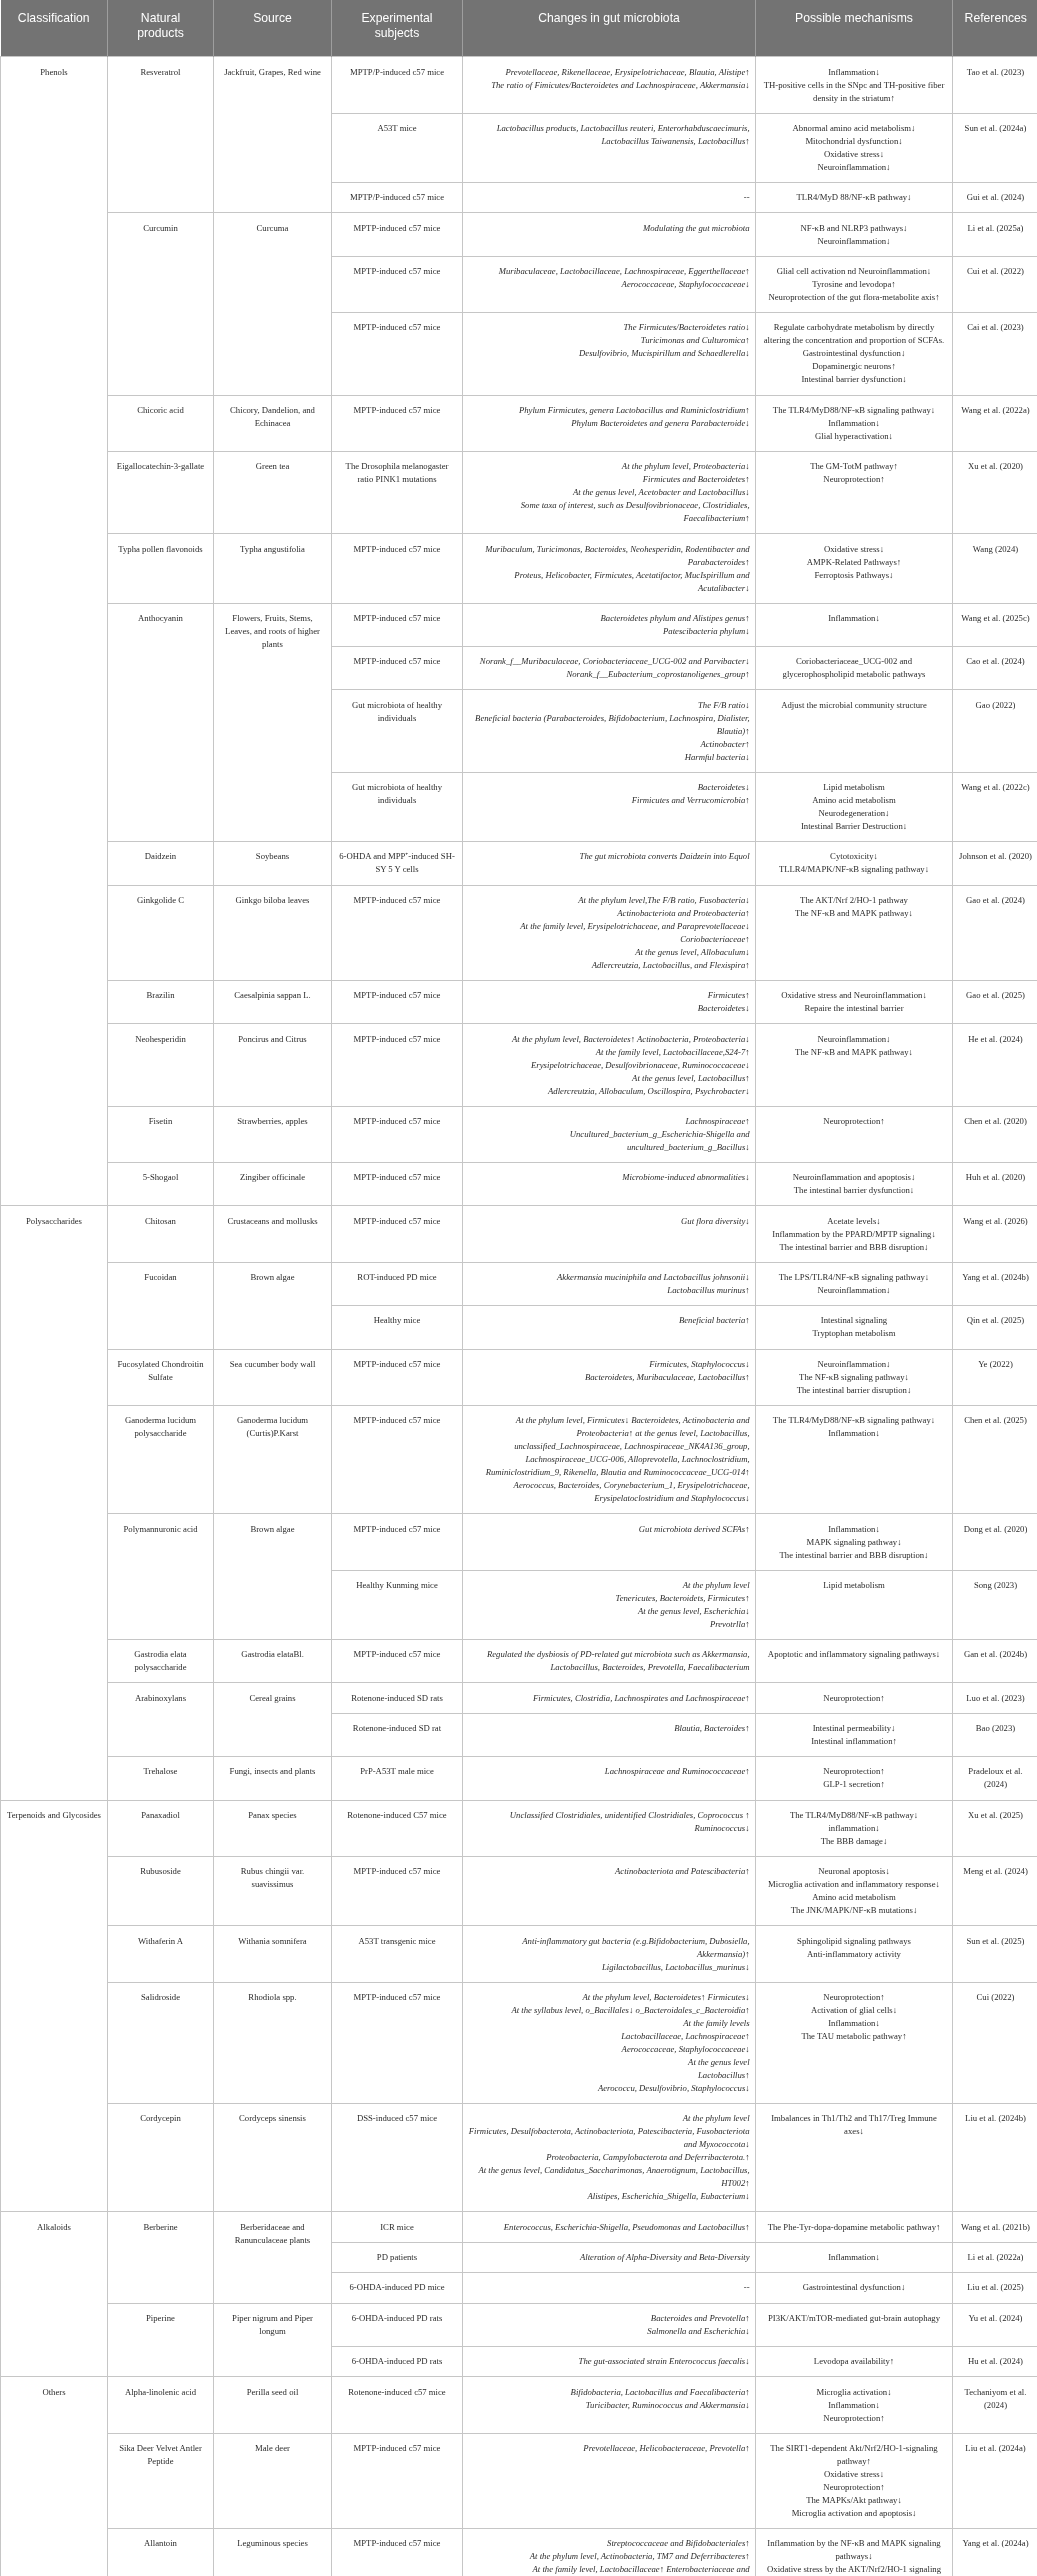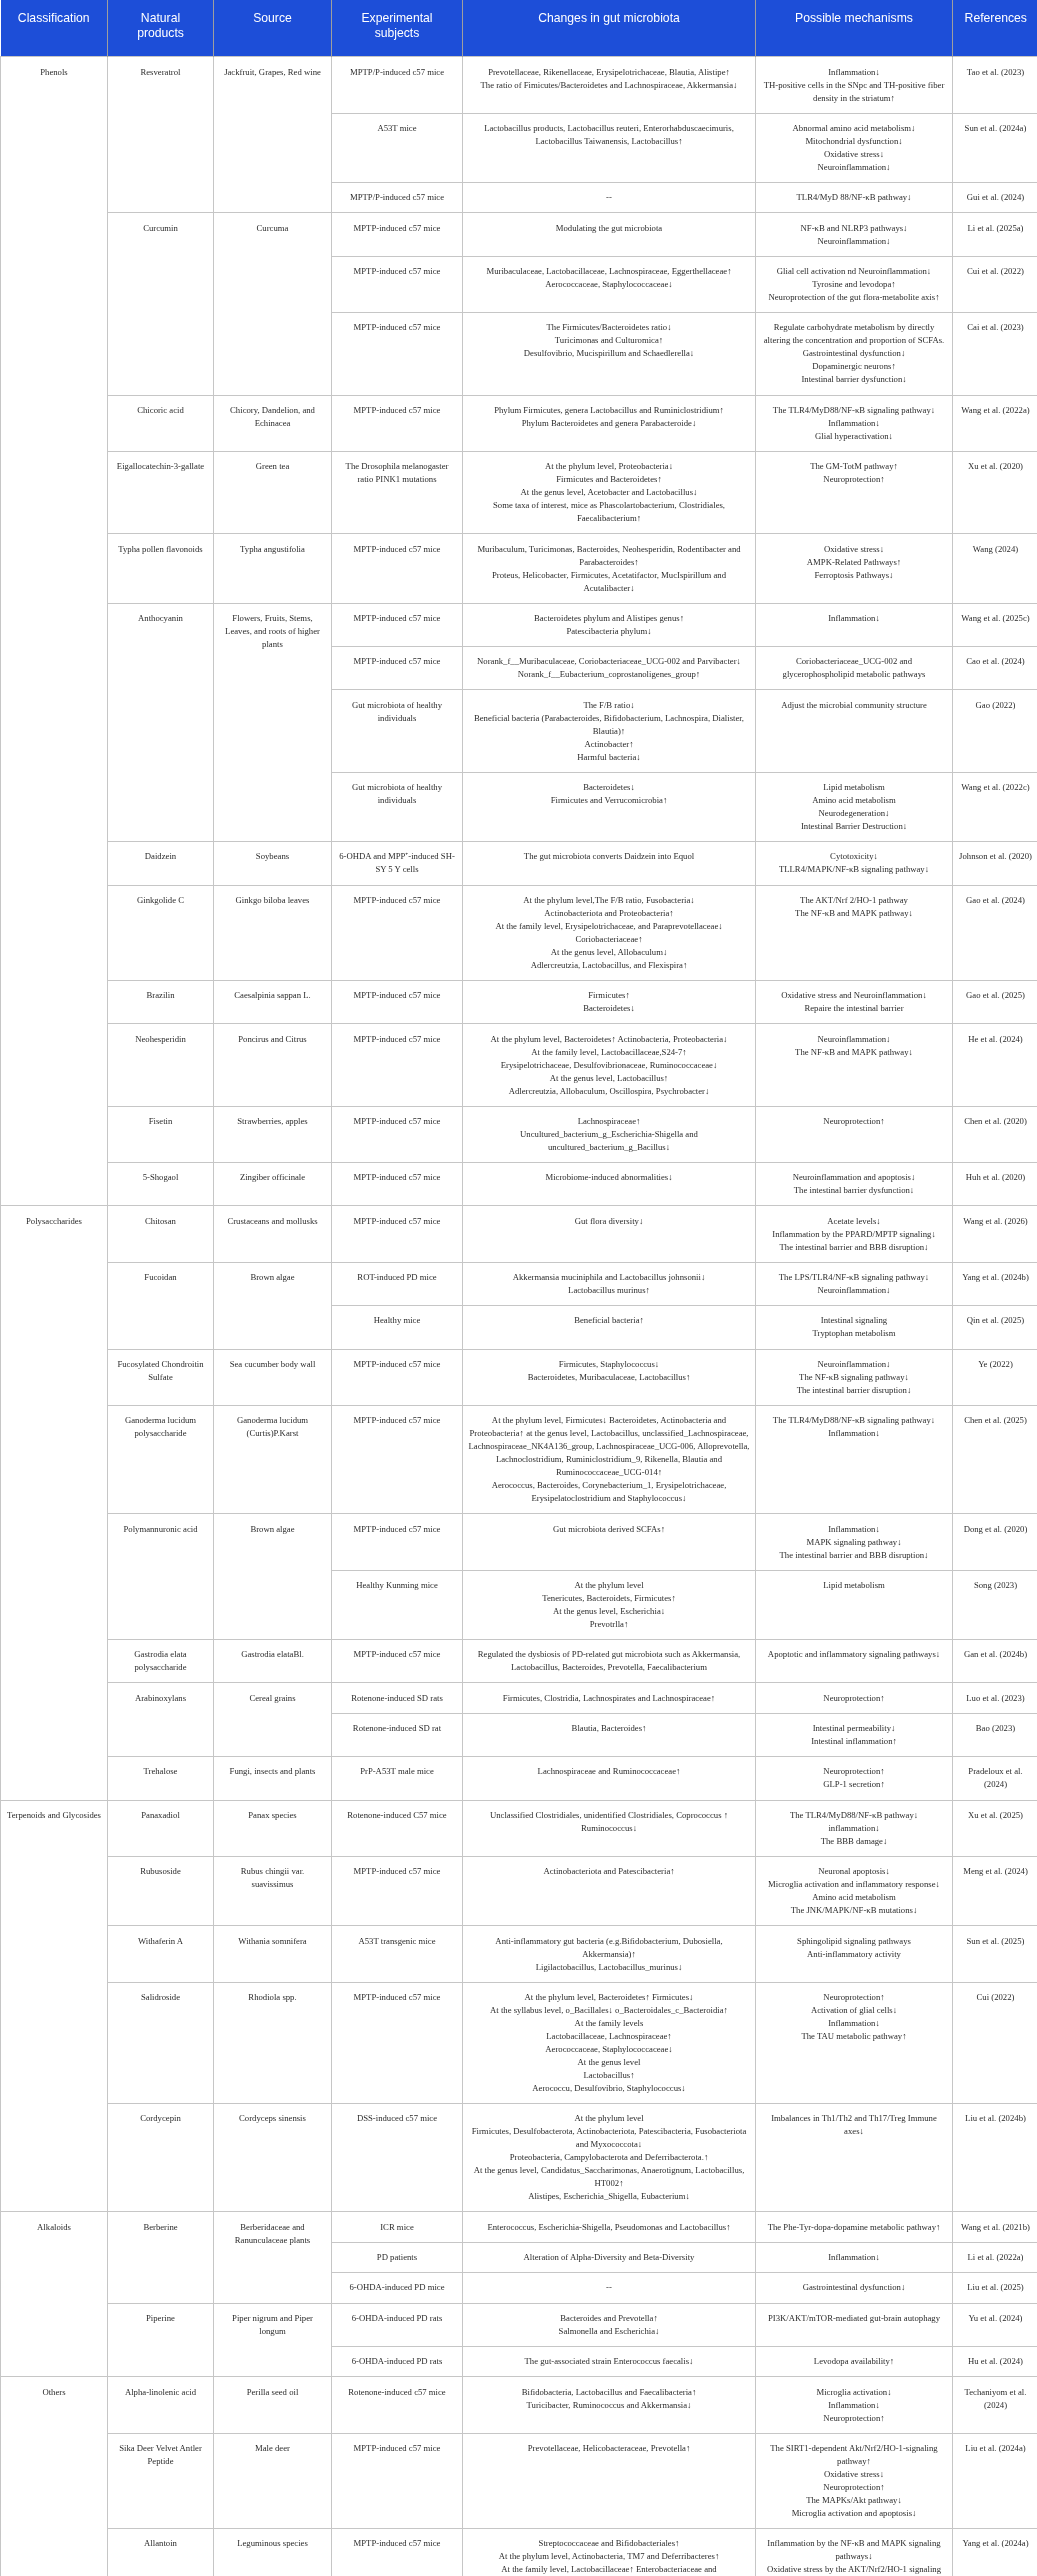--- a/index.html
+++ b/index.html
@@ -1,34 +1,34 @@
 <!DOCTYPE html>
 <html style="font-size:14.5px"><head>
 <meta charset="utf-8">
 <style>
   html,body{margin:0;padding:0;background:#ffffff;}
   body{width:1037px;font-family:"Liberation Serif",serif;color:#2b2b2b;}
   table.tbl{border-collapse:collapse;width:1037px;table-layout:fixed;border-bottom:3.6px solid #9b9b9b;}
   thead th{
-    background:#1d4ed8;color:#ffffff;
+    background:#737373;color:#ffffff;
     font-family:"Liberation Sans",sans-serif;font-weight:400;
     font-size:12.2px;line-height:15.4px;
     vertical-align:top;text-align:center;
     padding:11px 11px 14.5px 11px;
     border-right:0.9px solid #9e9e9e;
   }
   thead th:last-child{border-right:none;}
   tbody td{
     border:0.9px solid #c6c6c6;
     vertical-align:top;text-align:center;
     font-size:8.7px;line-height:13px;
     padding:8.2px 5.4px;
     word-wrap:break-word;
   }
-  tbody td.changes{}
+  tbody td.changes{font-style:italic;text-align:right;}
   tbody td .line{display:block;}
   
   col.c0{width:107px;} col.c1{width:106px;} col.c2{width:118px;}
   col.c3{width:131px;} col.c4{width:293px;} col.c5{width:197px;} col.c6{width:86px;}
 </style>
 </head>
 <body>
 
 <table class="tbl">
   <colgroup>
@@ -195,21 +195,21 @@
         <td>
           <div class="line">Green tea</div>
         </td>
         <td>
           <div class="line">The Drosophila melanogaster ratio PINK1 mutations</div>
         </td>
         <td class="changes">
           <div class="line">At the phylum level, Proteobacteria↓</div>
           <div class="line">Firmicutes and Bacteroidetes↑</div>
           <div class="line">At the genus level, Acetobacter and Lactobacillus↓</div>
-          <div class="line">Some taxa of interest, mice as Phascolartobacterium, Clostridiales, Faecalibacterium↑</div>
+          <div class="line">Some taxa of interest, such as Desulfovibrionaceae, Clostridiales, Faecalibacterium↑</div>
         </td>
         <td>
           <div class="line">The GM-TotM pathway↑</div>
           <div class="line">Neuroprotection↑</div>
         </td>
         <td>
           <div class="line">Xu et al. (2020)</div>
         </td>
       </tr>
       <tr>

